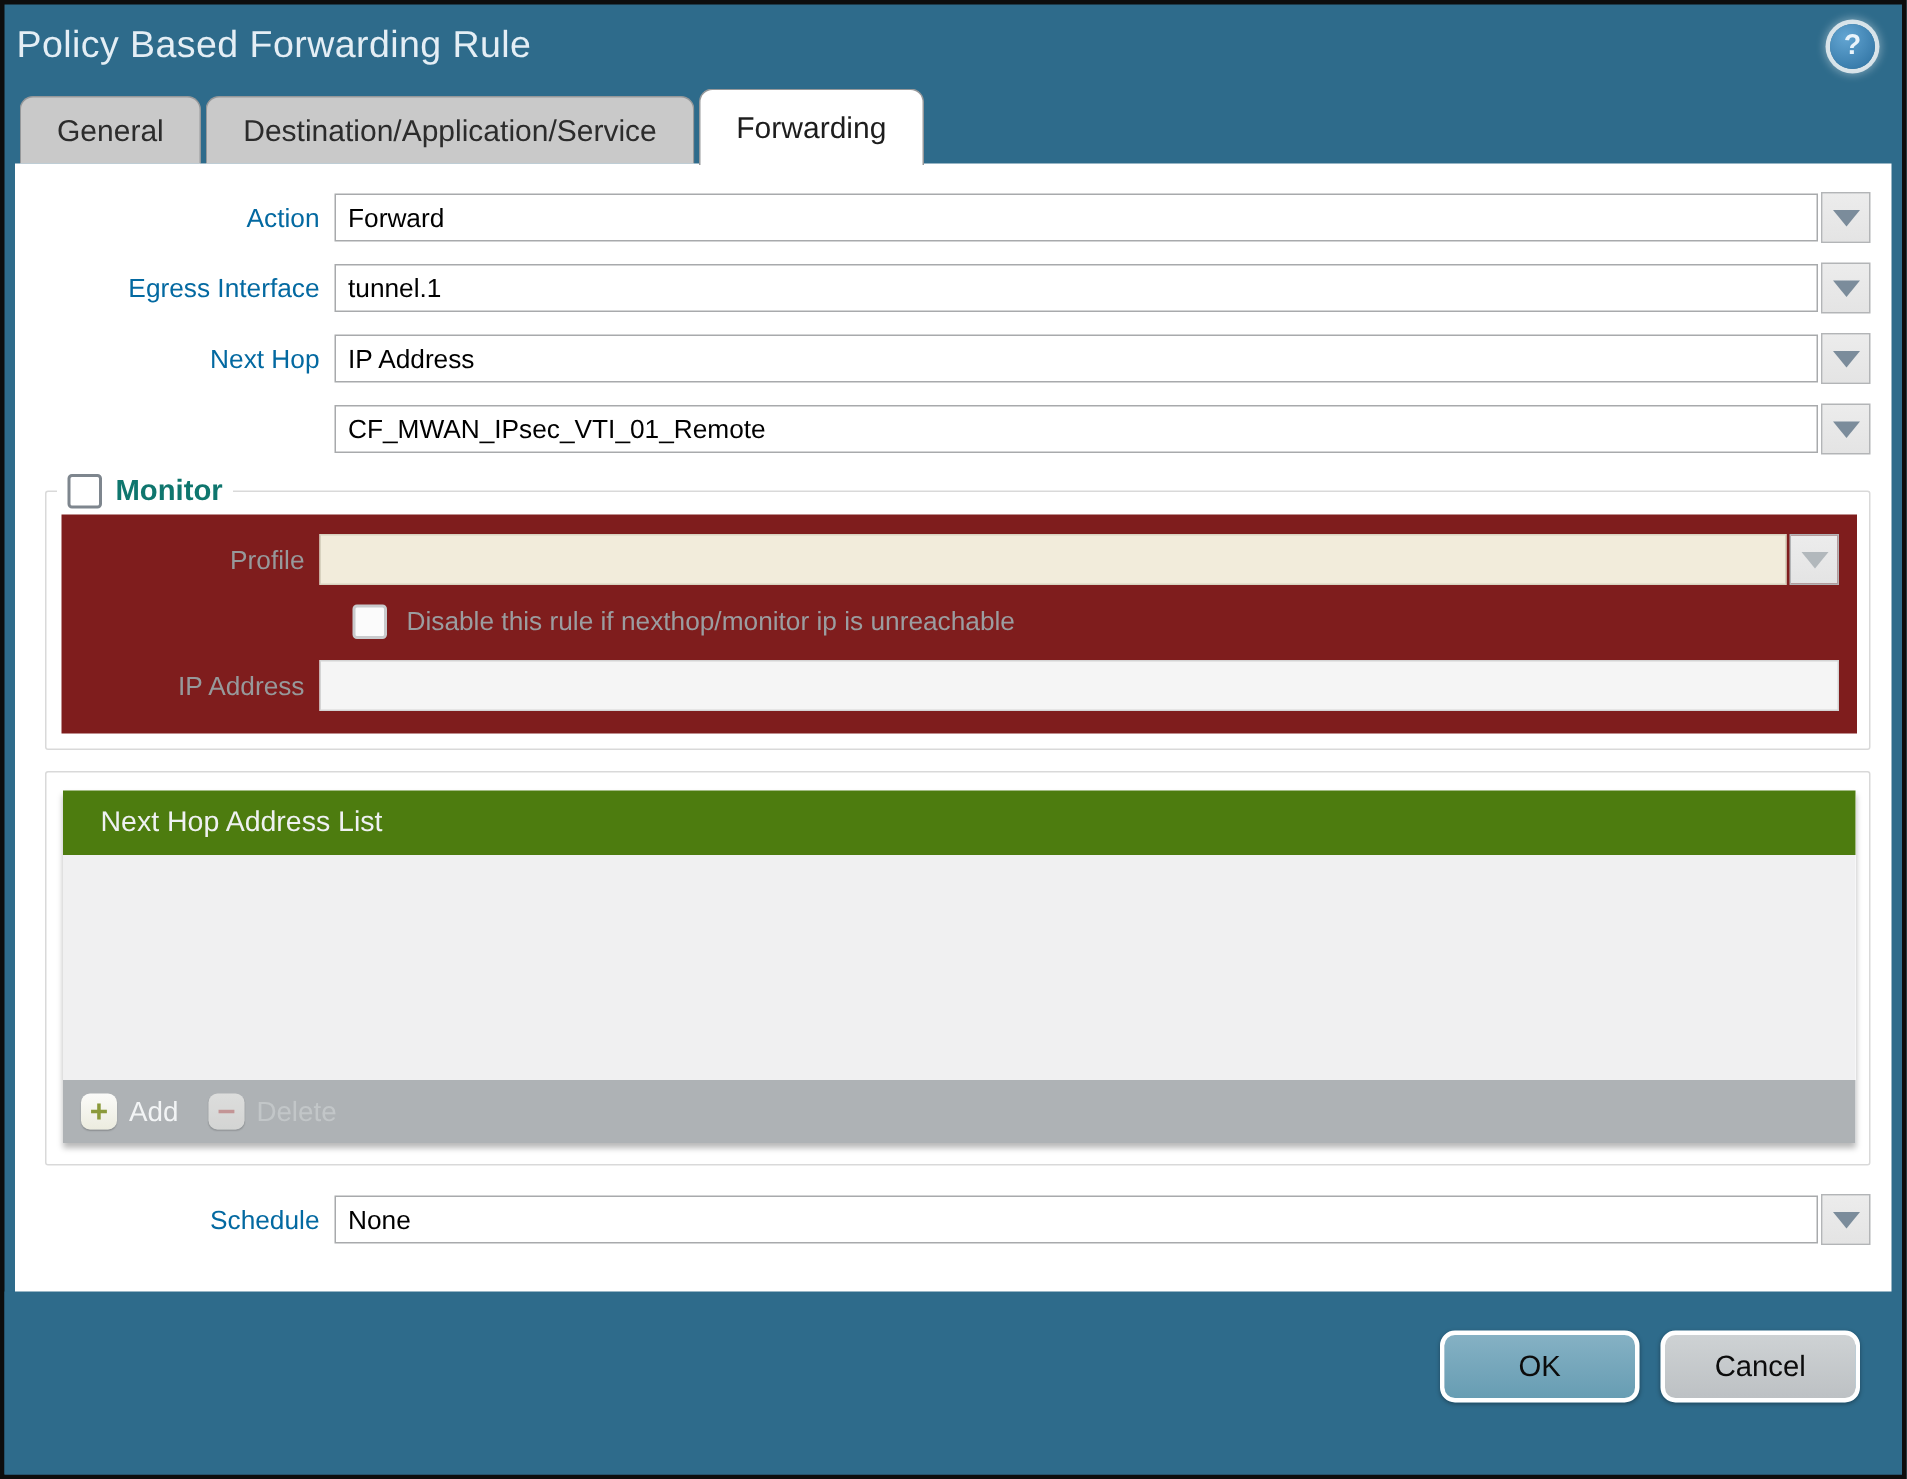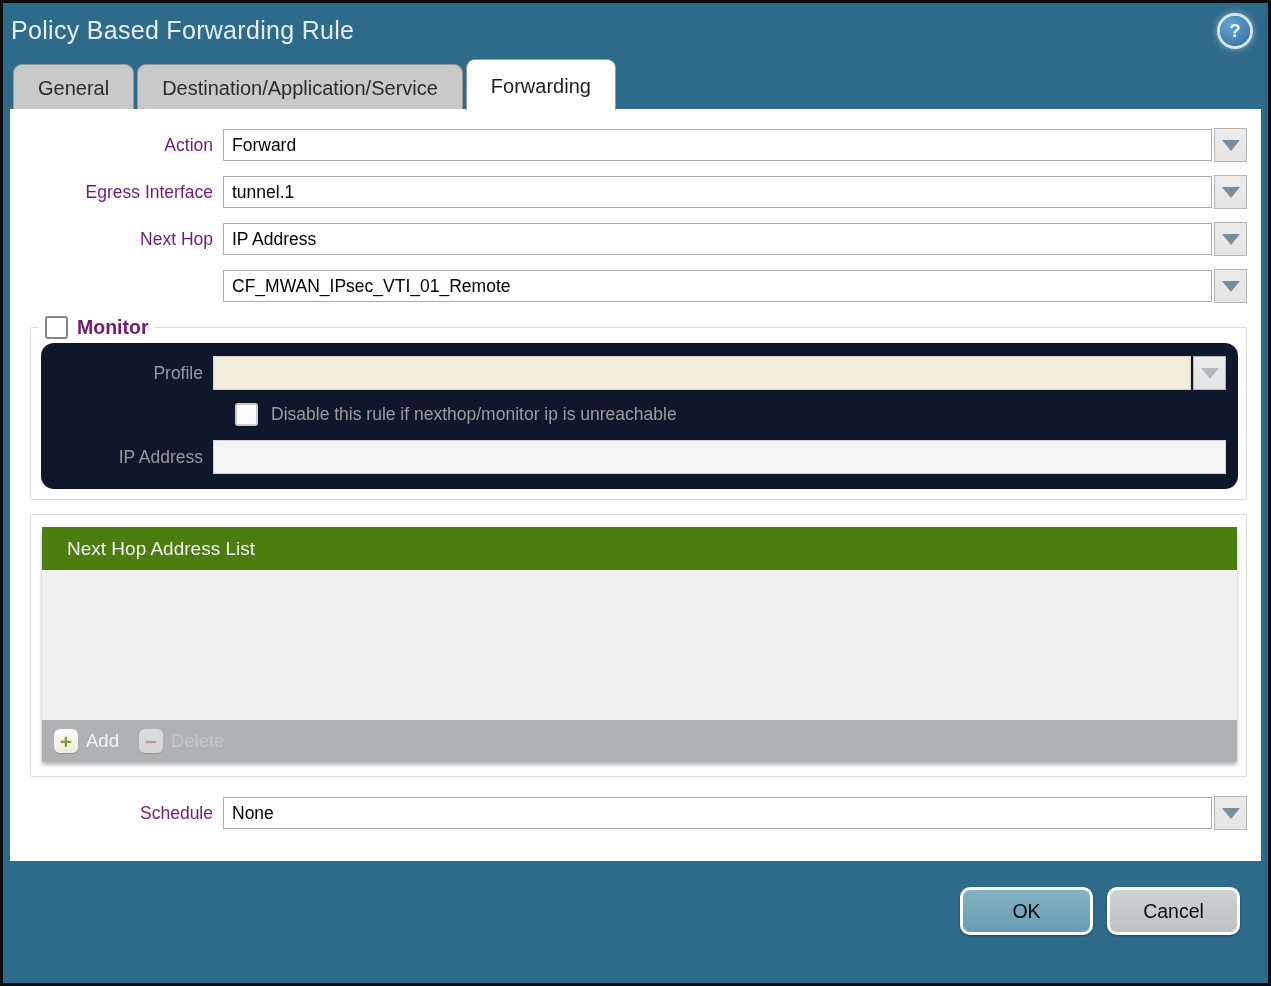--- a/index.html
+++ b/index.html
@@ -16,35 +16,35 @@
 
   
   .tabs{display:flex;align-items:flex-end;margin-left:10px;gap:3px;height:52px;}
   .tab{background:#c9c9c9;border:1px solid #96989a;border-bottom:none;border-radius:9px 9px 0 0;
        padding:0 24px;height:44px;line-height:46px;font-size:20px;color:#2c2c2c;white-space:nowrap;cursor:pointer;}
   .tab.active{background:#ffffff;height:50px;line-height:52px;margin-bottom:-1px;position:relative;z-index:3;color:#1d1d1d;}
 
   
   .content{background:#fff;margin:0 7px;flex:1;padding-top:19px;position:relative;z-index:2;}
   .row{display:flex;align-items:center;margin:0 14px 13px 0;}
-  .lbl{width:203px;text-align:right;padding-right:10px;font-size:17.5px;color:#701a75;white-space:nowrap;flex-shrink:0;}
+  .lbl{width:203px;text-align:right;padding-right:10px;font-size:17.5px;color:#0369a1;white-space:nowrap;flex-shrink:0;}
   .fieldwrap{flex:1;display:flex;align-items:center;}
   .valbox{flex:1;height:30px;line-height:30px;border:1px solid #a8aaac;background:#fff;padding:0 8px;font-size:17.5px;color:#000;overflow:hidden;}
   .ddbtn{width:31px;height:32px;margin-left:2px;background:linear-gradient(#ececec,#e4e4e4);border:1px solid #b3b5b7;
          display:flex;align-items:center;justify-content:center;cursor:pointer;flex-shrink:0;}
   .ddbtn .tri{width:0;height:0;border-left:9px solid transparent;border-right:9px solid transparent;border-top:11px solid #7b8c9b;}
   .ddbtn.disabled .tri{border-top-color:#b2b8bc;}
 
   
   fieldset{border:1px solid #d9d9d9;border-radius:2px;margin:2px 14px 0 20px;padding:0;}
-  legend{display:flex;align-items:center;gap:9px;margin-left:7px;padding:0 7px;font-size:19.5px;font-weight:bold;color:#701a75;}
+  legend{display:flex;align-items:center;gap:9px;margin-left:7px;padding:0 7px;font-size:19.5px;font-weight:bold;color:#0f766e;}
   .chk{width:19px;height:19px;border:2px solid #7e868e;border-radius:3px;background:#fff;cursor:pointer;flex-shrink:0;}
   .chk.dis{border:2px solid #c9cbcd;background:#fbfbfb;}
 
-  .panel{background:#0f172a;margin:4px 8px 10px 10px;padding:13px 0 15px 0;border-radius:13px;}
+  .panel{background:#7f1d1d;margin:4px 8px 10px 10px;padding:13px 0 15px 0;}
   .panel .lbl{width:162px;color:#97999b;}
   .panel .row{margin-right:12px;}
   .profilebox{flex:1;height:32px;border:1px solid #d8d2bf;background:#f2ecdb;}
   .disbox{flex:1;height:32px;border:1px solid #d4d4d4;background:#f5f5f5;}
   .chkrow{display:flex;align-items:center;gap:13px;margin:2px 0 14px 194px;}
   .chkrow .txt{font-size:17.5px;color:#9b9da0;}
 
   
   .table{margin:12px 9px 14px 11px;box-shadow:0 3px 4px rgba(0,0,0,.28);}
   .thead{background:#4d7c0f;color:#eff1f2;font-size:19px;height:43px;display:flex;align-items:center;padding-left:25px;}

